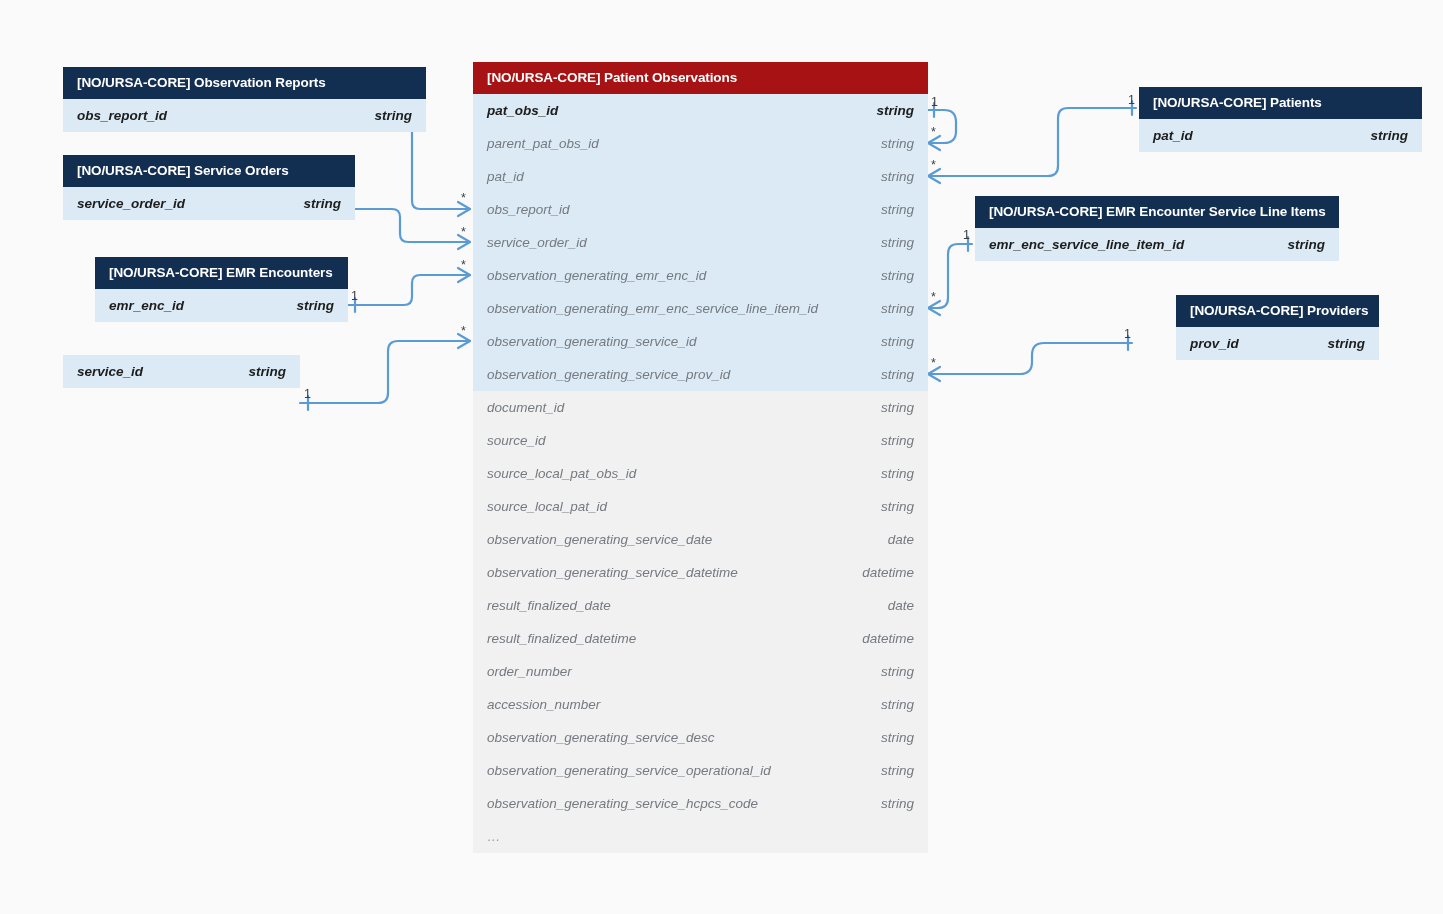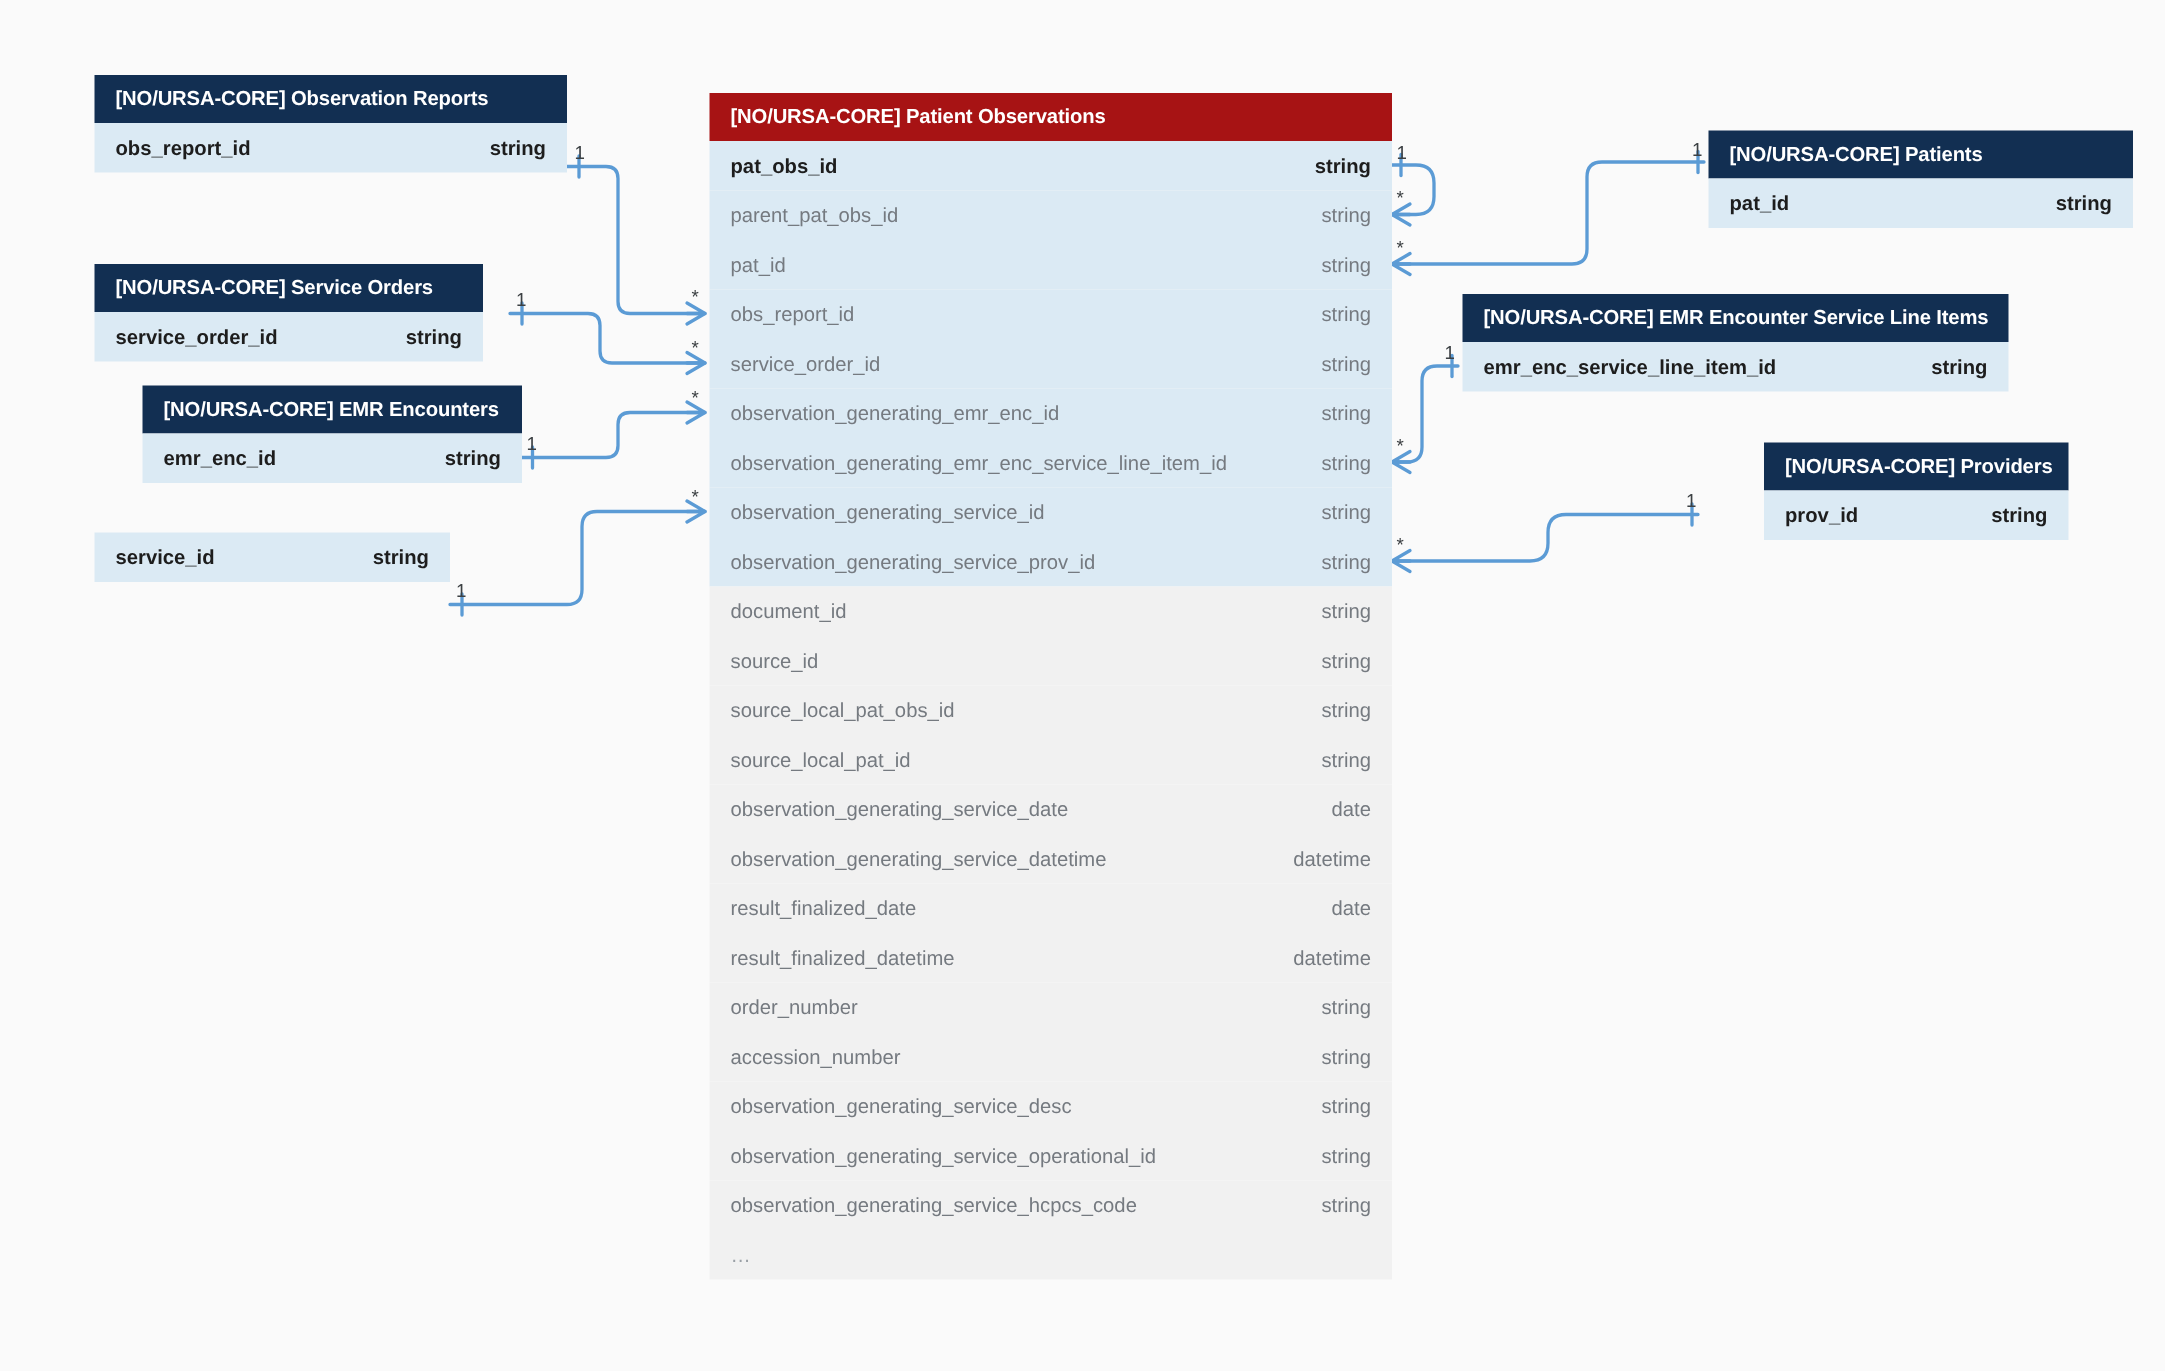--- a/index.html
+++ b/index.html
@@ -21,21 +21,21 @@
     font-size:13.5px;font-weight:bold;
     padding:0 14px;
     box-sizing:border-box;
     white-space:nowrap;
     overflow:hidden;
     letter-spacing:-0.1px;
   }
   .ent-header.navy{background:#122f52;}
   .ent-header.red{background:#a71314;}
 
-  .ent-rows{display:block;}
+  .ent-rows{display:block;font-style:italic;}
   .field{
     display:flex;align-items:center;justify-content:space-between;
     height:33px;
     padding:0 14px;
     box-sizing:border-box;
     font-size:13.5px;
     white-space:nowrap;
   }
   .field.fk{background:#dbeaf4;}
   .field.plain{background:#f1f1f1;}
@@ -117,31 +117,31 @@
   <div class="card-label" style="left:931px;top:96px;">1</div>
   <div class="card-label" style="left:931px;top:126px;">*</div>
   <div class="card-label" style="left:931px;top:159px;">*</div>
   <div class="card-label" style="left:931px;top:291px;">*</div>
   <div class="card-label" style="left:931px;top:357px;">*</div>
 
   <div class="card-label" style="left:1128px;top:94px;">1</div>
   <div class="card-label" style="left:963px;top:229px;">1</div>
   <div class="card-label" style="left:1124px;top:328px;">1</div>
 
-  <div class="entity" style="left:63px;top:50px;width:315px;">
+  <div class="entity" style="left:63px;top:67px;width:363px;">
     <div class="ent-header navy">[NO/URSA-CORE] Observation Reports</div>
     <div class="ent-rows">
       <div class="field fk pk">
         <span class="fname">obs_report_id</span>
         <span class="ftype">string</span>
       </div>
     </div>
   </div>
 
-  <div class="entity" style="left:63px;top:176px;width:259px;">
+  <div class="entity" style="left:63px;top:155px;width:292px;">
     <div class="ent-header navy">[NO/URSA-CORE] Service Orders</div>
     <div class="ent-rows">
       <div class="field fk pk">
         <span class="fname">service_order_id</span>
         <span class="ftype">string</span>
       </div>
     </div>
   </div>
 
   <div class="entity" style="left:63px;top:257px;width:285px;padding-left:32px;">

